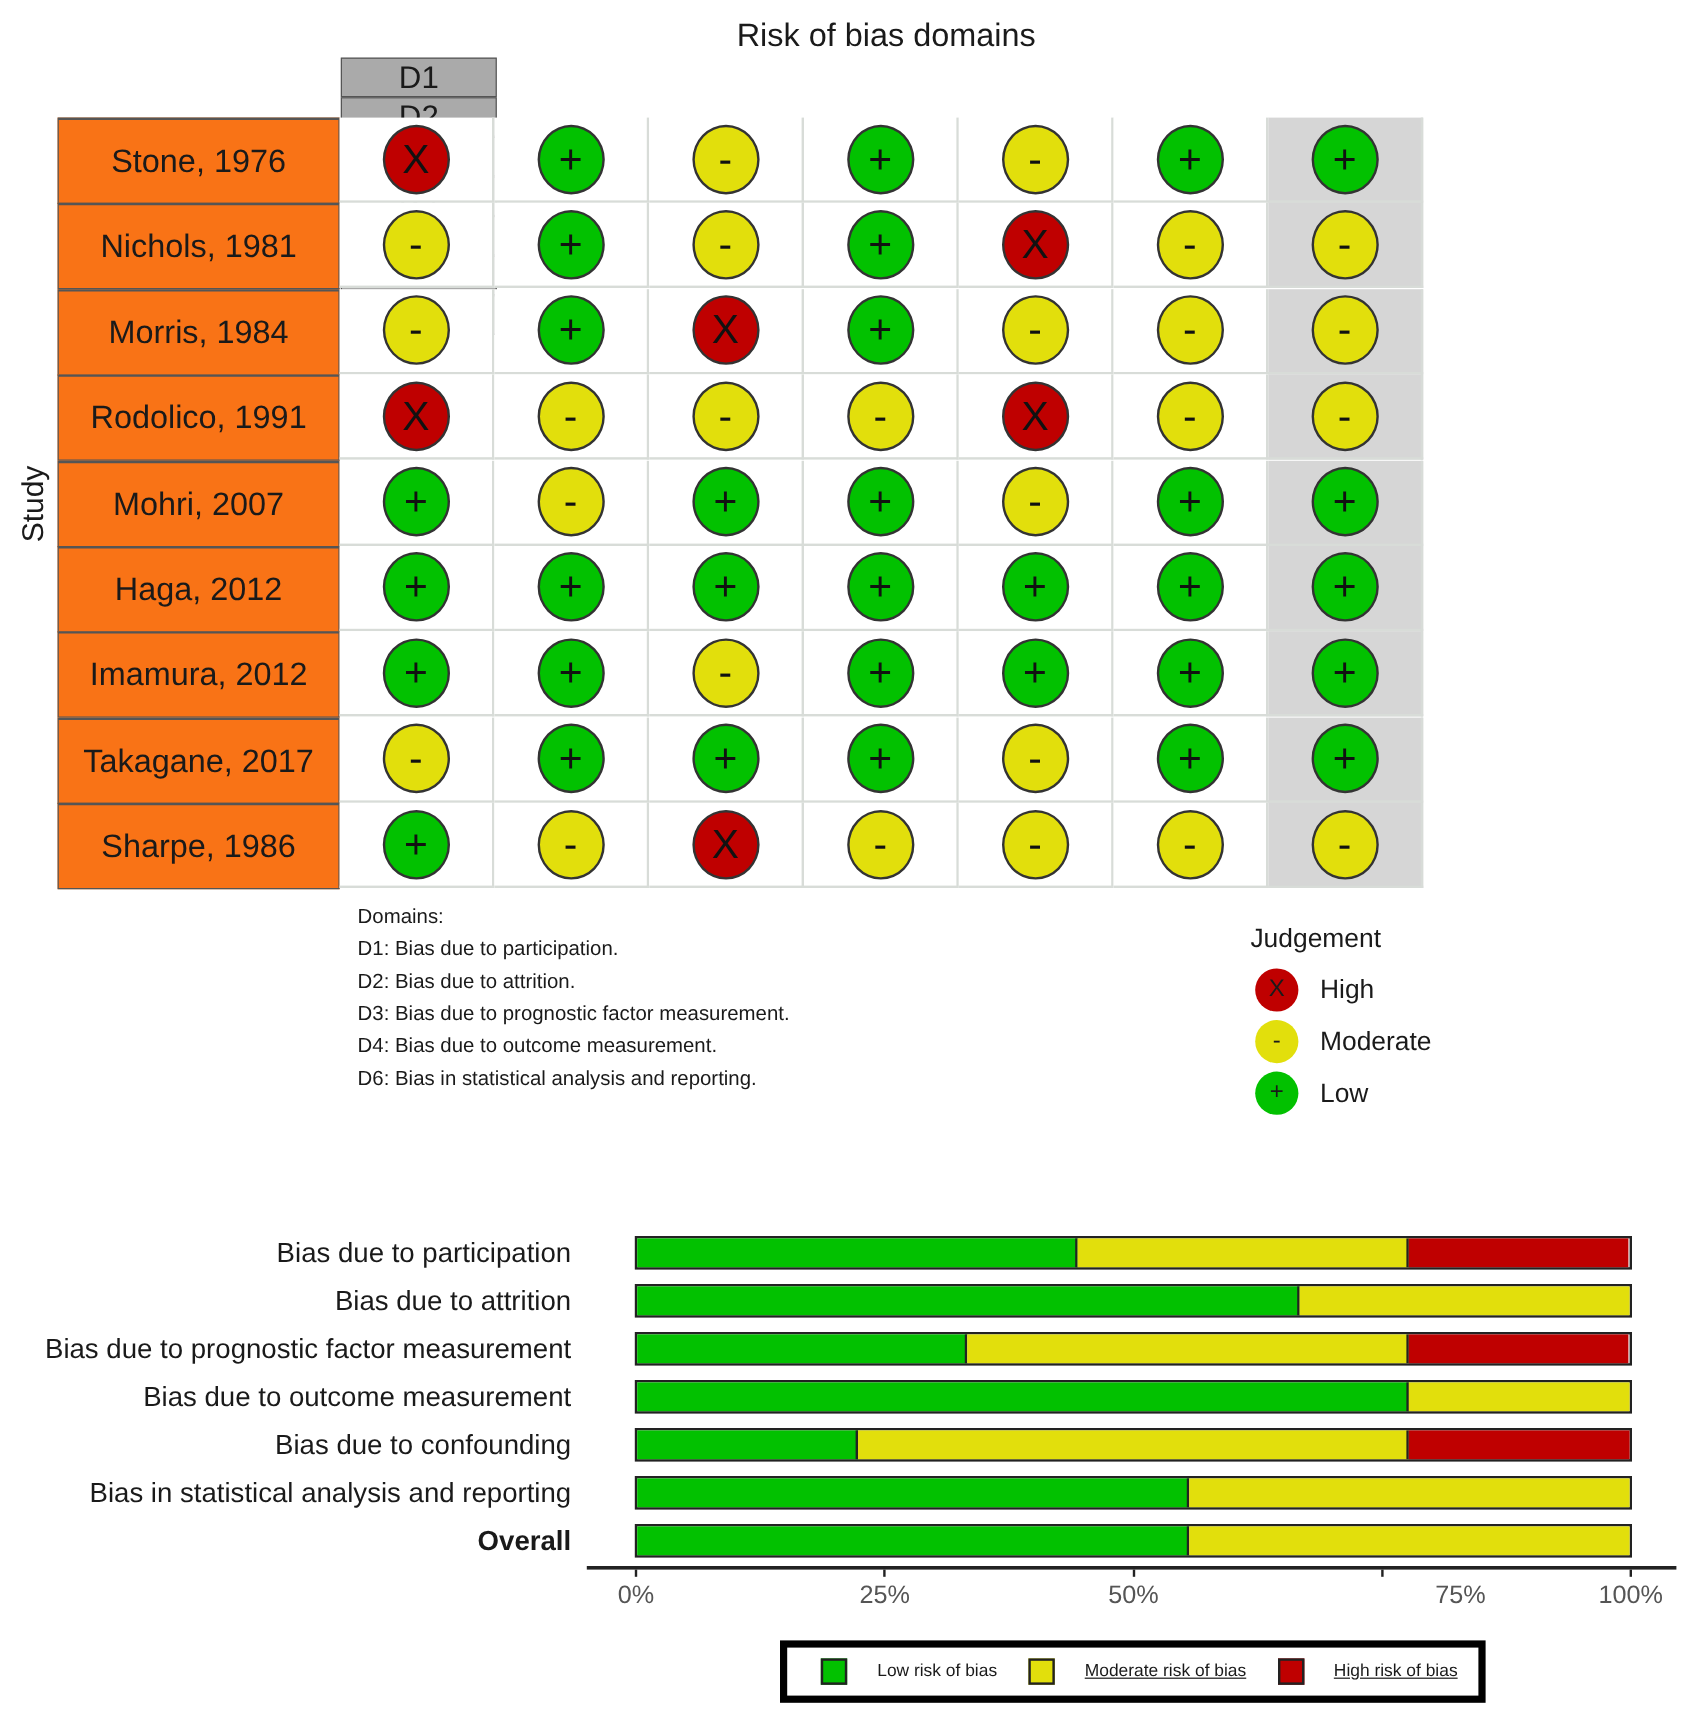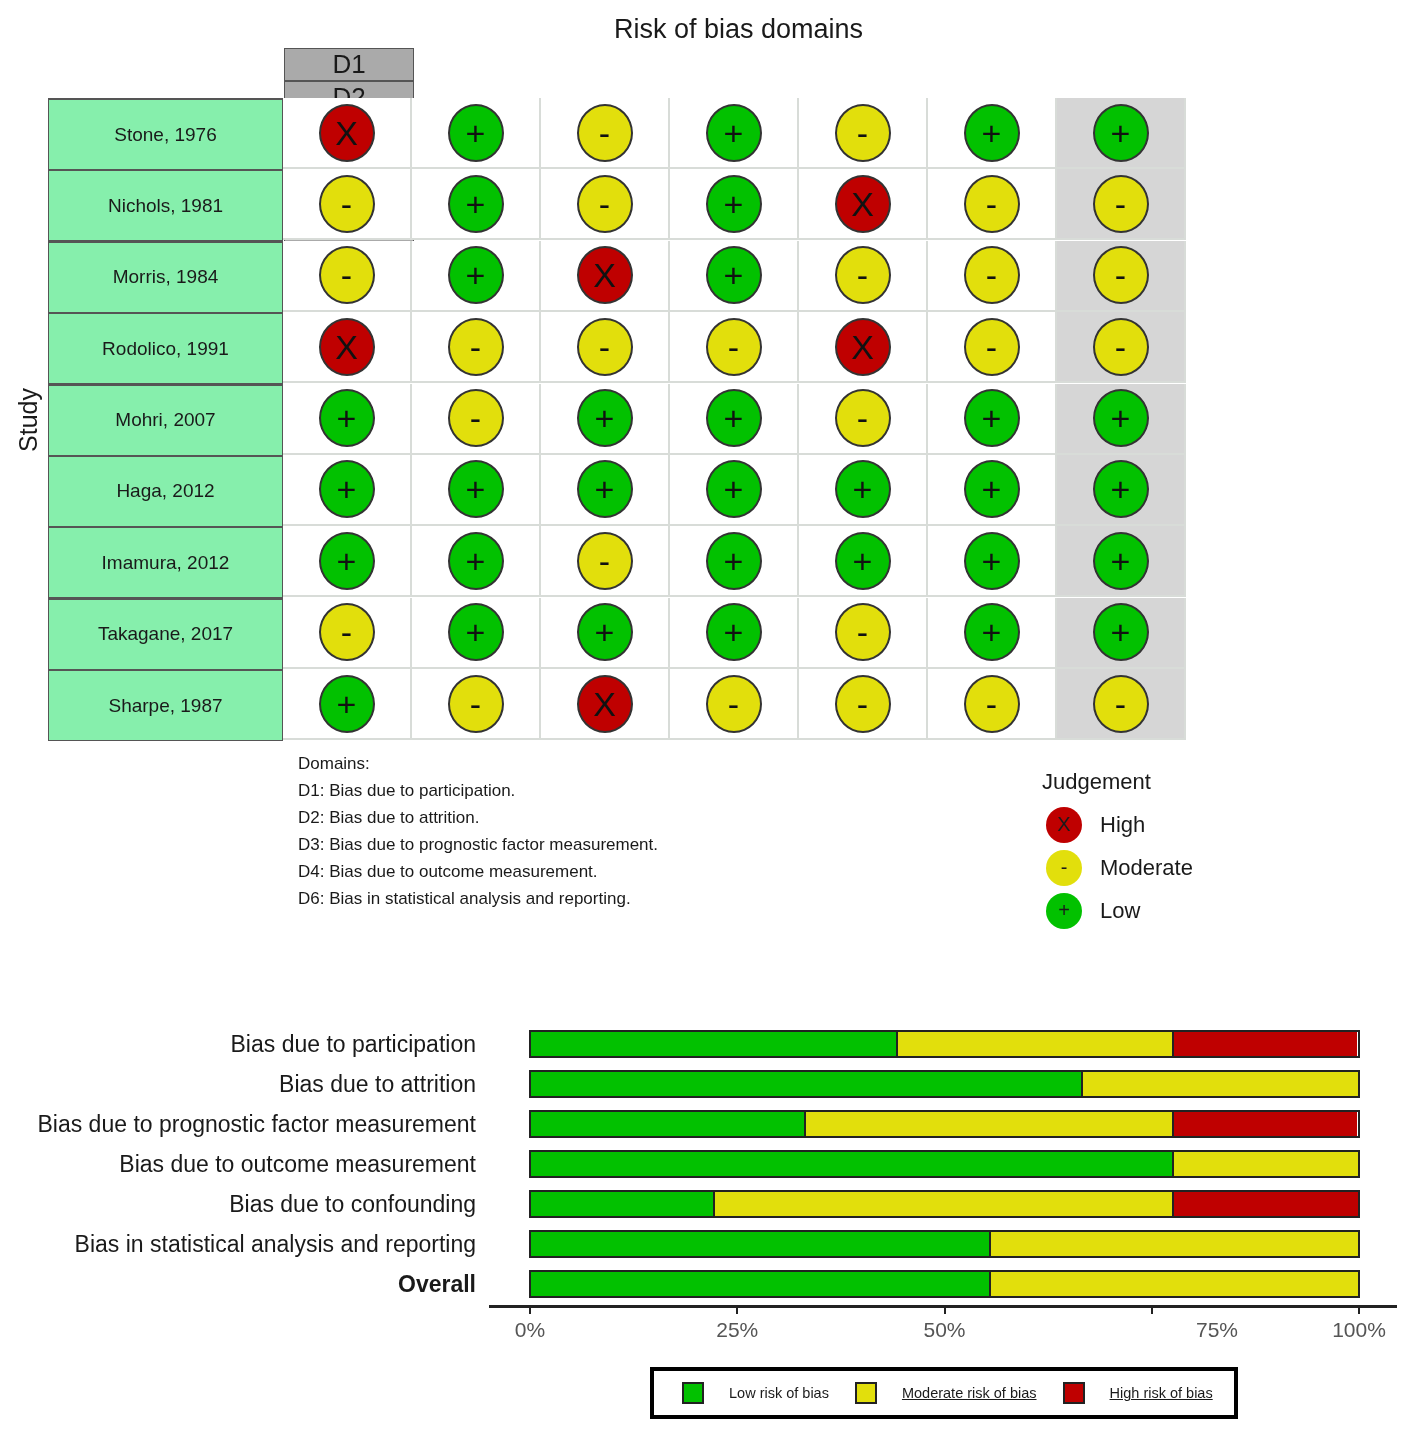--- a/index.html
+++ b/index.html
@@ -4,21 +4,21 @@
 <style>
   html, body { margin: 0; padding: 0; background: #ffffff; }
   body { width: 1417px; height: 1433px; position: relative; font-family: "Liberation Sans", sans-serif; color: #1a1a1a; overflow: hidden; }
   .abs { position: absolute; }
   .title { left: 285px; width: 907px; top: 14px; text-align: center; font-size: 27px; }
   .study-axis { left: 8px; top: 400px; width: 40px; height: 40px; transform: rotate(-90deg); font-size: 25px; display: flex; align-items: center; justify-content: center; }
   .head-row { left: 284px; top: 48px; height: 50px; display: flex; flex-direction: column; }
   .head-cell { width: 128px; height: 48px; background: #aaaaaa; border: 1px solid #555; margin-right: 0px; display: flex; align-items: center; justify-content: center; font-size: 26px; box-sizing: content-box; }
   .grid { left: 48px; top: 98px; }
   .grow { display: flex; height: 71.4px; }
-  .study-label { width: 233px; height: 69px; background: #86efac; border: 1px solid #555; border-top: 2px solid #555; display: flex; align-items: center; justify-content: center; font-size: 19px; box-sizing: content-box; }
+  .study-label { width: 233px; height: 69px; background: #f97316; border: 1px solid #555; border-top: 2px solid #555; display: flex; align-items: center; justify-content: center; font-size: 27px; box-sizing: content-box; }
   .cell { width: 129px; height: 71px; border-right: 2px solid #d8dcd8; border-bottom: 2px solid #d8dcd8; display: flex; align-items: center; justify-content: center; box-sizing: border-box; background: #fff; }
   .cell.overall { background: #d6d6d6; }
   .dot { width: 56px; height: 58px; border-radius: 50%; border: 2px solid #333; display: flex; align-items: center; justify-content: center; font-size: 34px; color: #111; box-sizing: border-box; line-height: 1; }
   .dot.high { background: #bf0000; }
   .dot.mod { background: #e2df0c; }
   .dot.low { background: #02c100; }
   .domains { left: 298px; top: 750px; font-size: 17px; line-height: 27px; }
   .judge { left: 1042px; top: 769px; font-size: 22px; }
   .judge-title { margin-bottom: 8px; }
   .judge-item { display: flex; align-items: center; height: 43px; }
@@ -32,21 +32,21 @@
   .bars { left: 529px; top: 1030px; width: 831px; }
   .bar { display: flex; height: 28px; margin-bottom: 12px; border: 2px solid #222; box-sizing: border-box; }
   .seg { height: 100%; box-sizing: border-box; border-right: 2px solid #222; }
   .seg:last-child { border-right: none; }
   .seg.low { background: #02c100; }
   .seg.mod { background: #e2df0c; }
   .seg.high { background: #bf0000; }
   .axis-line { left: 489px; top: 1305px; width: 908px; height: 3px; background: #222; }
   .tick { top: 1308px; width: 2px; height: 6px; background: #222; }
   .tick-label { top: 1318px; font-size: 21px; color: #555; width: 80px; text-align: center; margin-left: -40px; }
-  .legend-box { left: 650px; top: 1367px; width: 588px; height: 52px; border: 4px solid #000000; box-sizing: border-box; display: flex; align-items: center; font-size: 14.5px; }
+  .legend-box { left: 650px; top: 1367px; width: 588px; height: 52px; border: 6px solid #000000; box-sizing: border-box; display: flex; align-items: center; font-size: 14.5px; }
   .lg-item { display: flex; align-items: center; margin-left: 28px; }
   .lg-sw { width: 22px; height: 22px; border: 2px solid #222; box-sizing: border-box; margin-right: 25px; }
   .lg-sw.low { background: #02c100; }
   .lg-sw.mod { background: #e2df0c; }
   .lg-sw.high { background: #bf0000; }
   .lg-item:nth-child(2) { margin-left: 26px; text-decoration: underline; }
   .lg-item:nth-child(3) { margin-left: 26px; text-decoration: underline; }
 </style>
 </head>
 <body>
@@ -250,21 +250,21 @@
         <div class="dot mod">-</div>
       </div>
       <div class="cell">
         <div class="dot low">+</div>
       </div>
       <div class="cell overall">
         <div class="dot low">+</div>
       </div>
     </div>
     <div class="grow">
-      <div class="study-label">Sharpe, 1987</div>
+      <div class="study-label">Sharpe, 1986</div>
       <div class="cell">
         <div class="dot low">+</div>
       </div>
       <div class="cell">
         <div class="dot mod">-</div>
       </div>
       <div class="cell">
         <div class="dot high">X</div>
       </div>
       <div class="cell">

